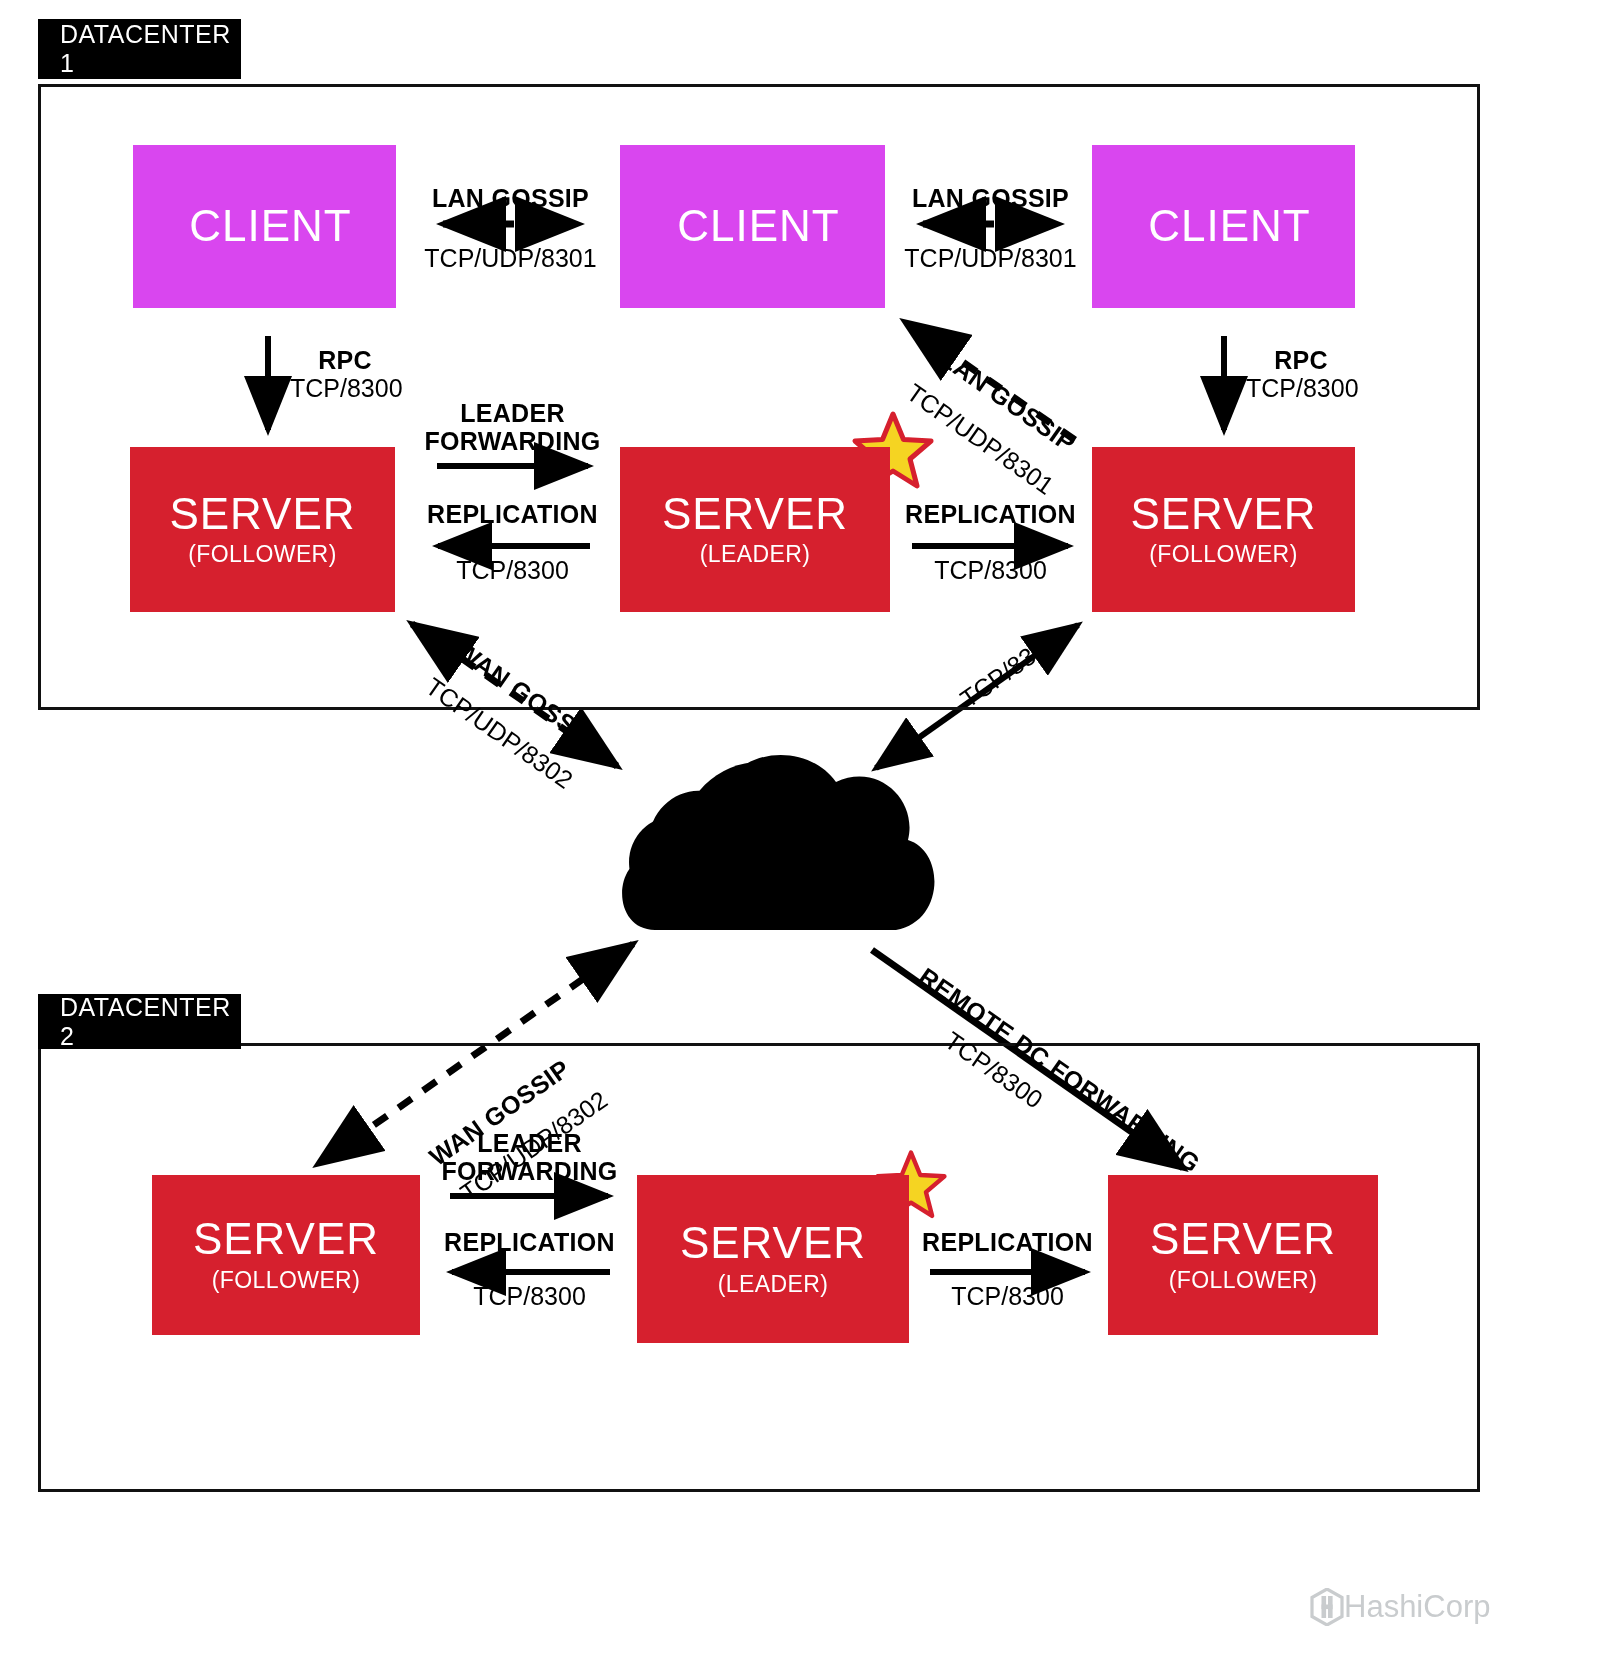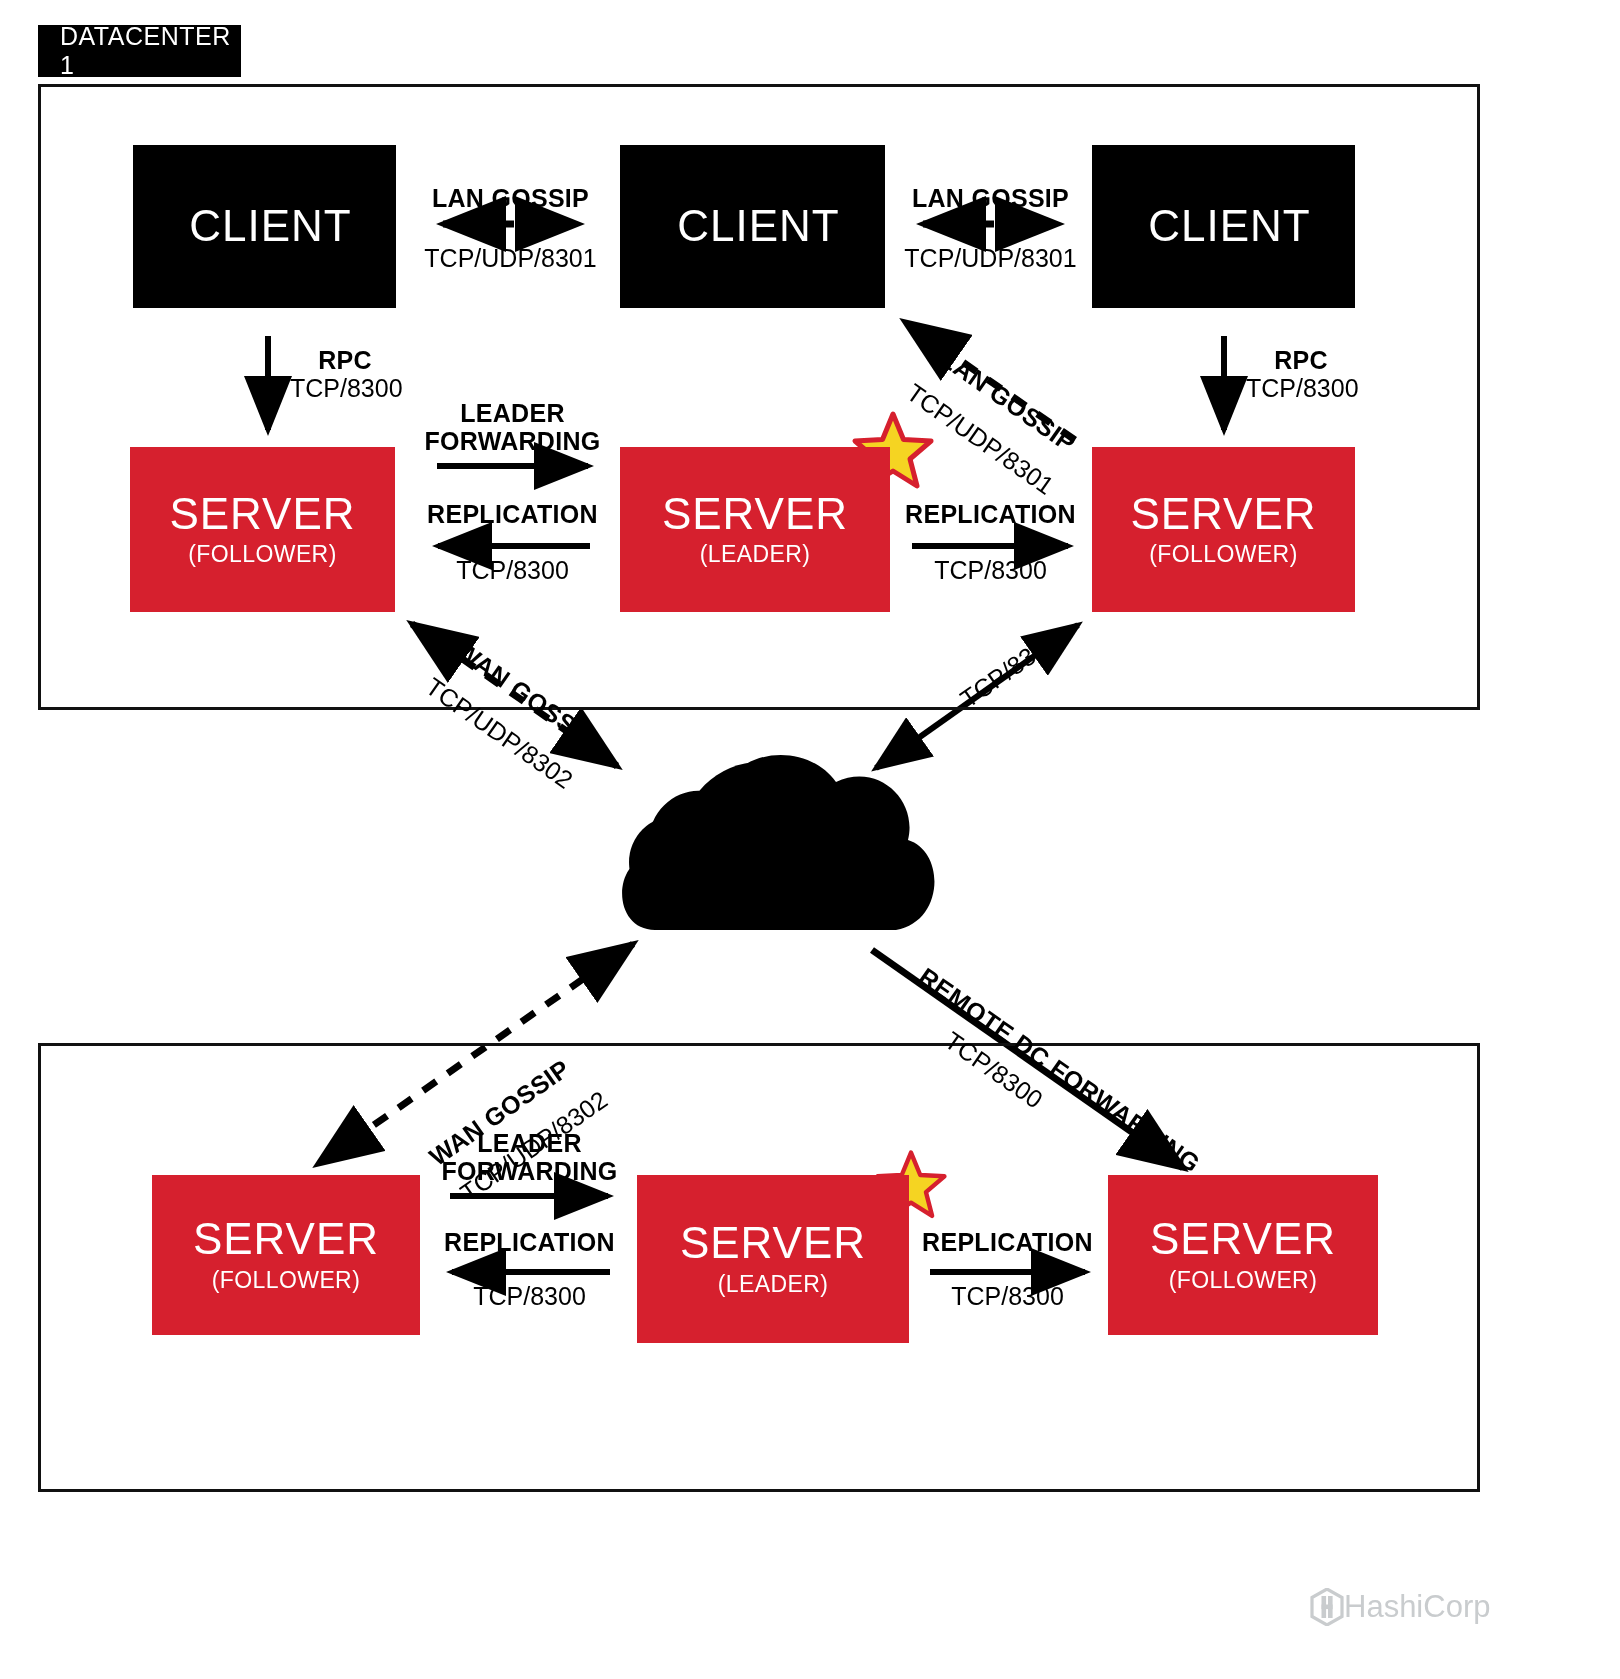--- a/index.html
+++ b/index.html
@@ -11,21 +11,21 @@
   .dc-frame{position:absolute;border:3px solid #111;background:transparent;box-sizing:border-box;}
   .dc-tab{position:absolute;background:#000;color:#fff;display:flex;align-items:center;
           box-sizing:border-box;padding-left:22px;letter-spacing:.5px;}
   .dc-tab span{font-size:25px;font-weight:400;color:#fff;}
 
   
   .node{position:absolute;display:flex;flex-direction:column;align-items:center;
         justify-content:center;box-sizing:border-box;color:#fff;}
   .node .title{font-size:44px;font-weight:400;letter-spacing:1px;line-height:1.05;}
   .node .sub{font-size:23px;font-weight:400;letter-spacing:.4px;margin-top:4px;}
-  .client{background:#000000;padding-left:12px;}
+  .client{background:#d946ef;padding-left:12px;}
   .server{background:#D6202E;}
 
   
   .lbl{position:absolute;text-align:center;white-space:nowrap;line-height:1.12;}
   .lbl .strong{font-size:25px;font-weight:bold;letter-spacing:.3px;display:block;}
   .lbl .port{font-size:25px;font-weight:400;letter-spacing:0px;display:block;}
   .lbl.two .strong{line-height:1.1;}
 
   
   .rot{position:absolute;white-space:nowrap;transform-origin:0 0;}
@@ -108,21 +108,21 @@
 
     <g transform="translate(893,452) scale(1.0)">
       <path d="M0,-38 L10.5,-12.5 L38,-11 L17,7 L24,34 L0,19 L-24,34 L-17,7 L-38,-11 L-10.5,-12.5 Z" fill="#F5D422" stroke="#D6202E" stroke-width="5" stroke-linejoin="round"></path>
     </g>
     <g transform="translate(911,1186) scale(0.88)">
       <path d="M0,-38 L10.5,-12.5 L38,-11 L17,7 L24,34 L0,19 L-24,34 L-17,7 L-38,-11 L-10.5,-12.5 Z" fill="#F5D422" stroke="#D6202E" stroke-width="5" stroke-linejoin="round"></path>
     </g>
   </svg>
 
   <div class="dc-frame" style="left:38px;top:84px;width:1442px;height:626px;"></div>
-  <div class="dc-tab" style="left:38px;top:25px;width:203px;height:52px;justify-content:flex-end;">
+  <div class="dc-tab" style="left:38px;top:19px;width:203px;height:60px;justify-content:flex-end;">
     <span>DATACENTER 1</span>
   </div>
 
   <div class="node client" style="left:133px;top:145px;width:263px;height:163px;">
     <div class="title">CLIENT</div>
   </div>
   <div class="node client" style="left:620px;top:145px;width:265px;height:163px;">
     <div class="title">CLIENT</div>
   </div>
   <div class="node client" style="left:1092px;top:145px;width:263px;height:163px;">
@@ -190,20 +190,23 @@
   <div class="rot" style="left:437px;top:672px;transform:rotate(35deg);">
     <span class="port">TCP/UDP/8302</span>
   </div>
 
   <div class="rot" style="left:955px;top:690px;transform:rotate(-35deg);">
     <span class="port">TCP/8300</span>
   </div>
 
 
   <div class="dc-frame" style="left:38px;top:1043px;width:1442px;height:449px;"></div>
+  <div class="dc-tab" style="left:38px;top:994px;width:203px;height:55px;">
+    <span>DATACENTER 2</span>
+  </div>
 
   <div class="node server" style="left:152px;top:1175px;width:268px;height:160px;">
     <div class="title">SERVER</div>
     <div class="sub">(FOLLOWER)</div>
   </div>
   <div class="node server" style="left:637px;top:1175px;width:272px;height:168px;">
     <div class="title">SERVER</div>
     <div class="sub">(LEADER)</div>
   </div>
   <div class="node server" style="left:1108px;top:1175px;width:270px;height:160px;">

